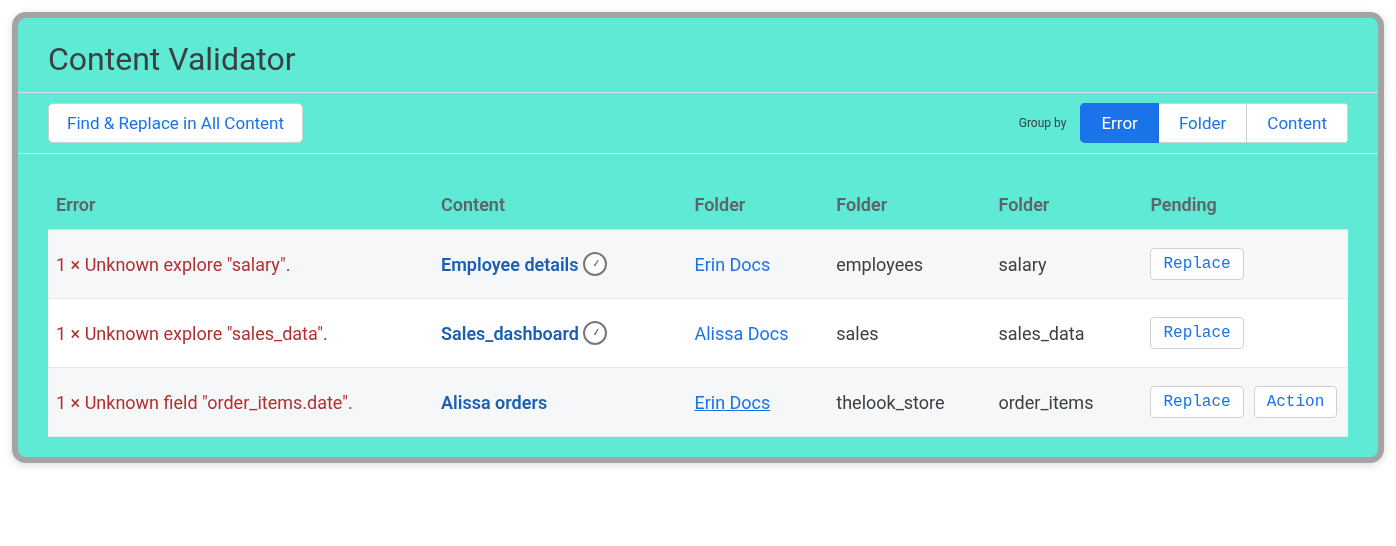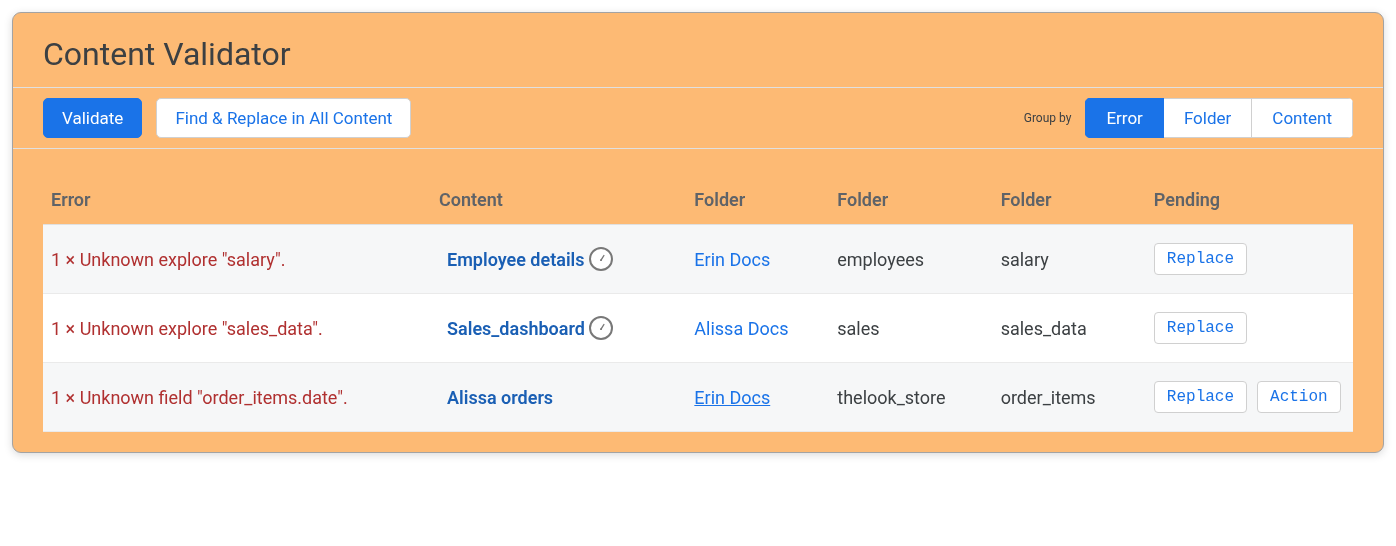--- a/index.html
+++ b/index.html
@@ -4,25 +4,25 @@
   <style>
     * { box-sizing: border-box; margin: 0; padding: 0; }
     body {
       font-family: -apple-system, BlinkMacSystemFont, "Segoe UI", Roboto, Helvetica, Arial, sans-serif;
       background: #fff;
       color: #3c4043;
       padding: 12px;
     }
     .panel {
       width: 1372px;
-      border: 1px solid #a3a3a3;
-      border-radius: 9px;
+      border: 6px solid #a3a3a3;
+      border-radius: 14px;
       overflow: hidden;
       box-shadow: 0 2px 8px rgba(0,0,0,0.15);
-      background: #fdba74;
+      background: #5eead4;
     }
     .page-title {
       font-size: 32px;
       font-weight: 400;
       color: #3c4043;
       padding: 22px 30px 14px 30px;
     }
     .toolbar {
       display: flex;
       align-items: center;
@@ -98,21 +98,21 @@
     }
     td {
       padding: 18px 8px;
       font-size: 18px;
       vertical-align: middle;
       border-bottom: 1px solid #eaeaea;
     }
     tr.row td { background: #fff; }
     tr.row.alt td { background: #f6f7f8; }
     .err-text { color: #b03030; }
-    .content-cell { display: flex; align-items: center; gap: 4px; margin-left: 8px; }
+    .content-cell { display: flex; align-items: center; gap: 4px; }
     .link-strong { color: #1a5fb4; font-weight: 600; cursor: pointer; }
     .link { color: #1a73e8; cursor: pointer; }
     .link.underline { text-decoration: underline; }
     .dash-icon {
       display: inline-flex;
       width: 24px;
       height: 24px;
       border: 2px solid #787878;
       border-radius: 50%;
       align-items: center;
@@ -129,21 +129,20 @@
     .col-action  { width: 190px; }
   </style>
 </head>
 <body>
 
 <div class="panel">
 
   <h1 class="page-title">Content Validator</h1>
 
   <div class="toolbar">
-    <button class="btn btn-primary">Validate</button>
     <button class="btn btn-outline">Find &amp; Replace in All Content</button>
     <div class="spacer"></div>
     <span class="groupby-label">Group by</span>
     <div class="seg">
 
     <button class="seg-btn active">Error</button>
         <button class="seg-btn">Folder</button>
         <button class="seg-btn">Content</button>
       </div>
   </div>

